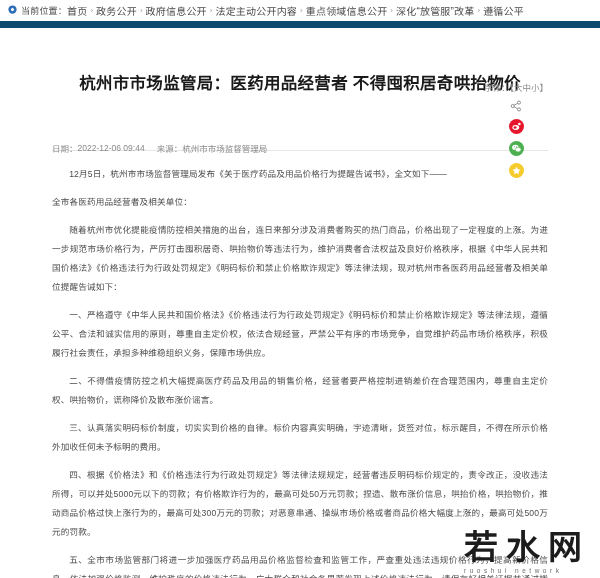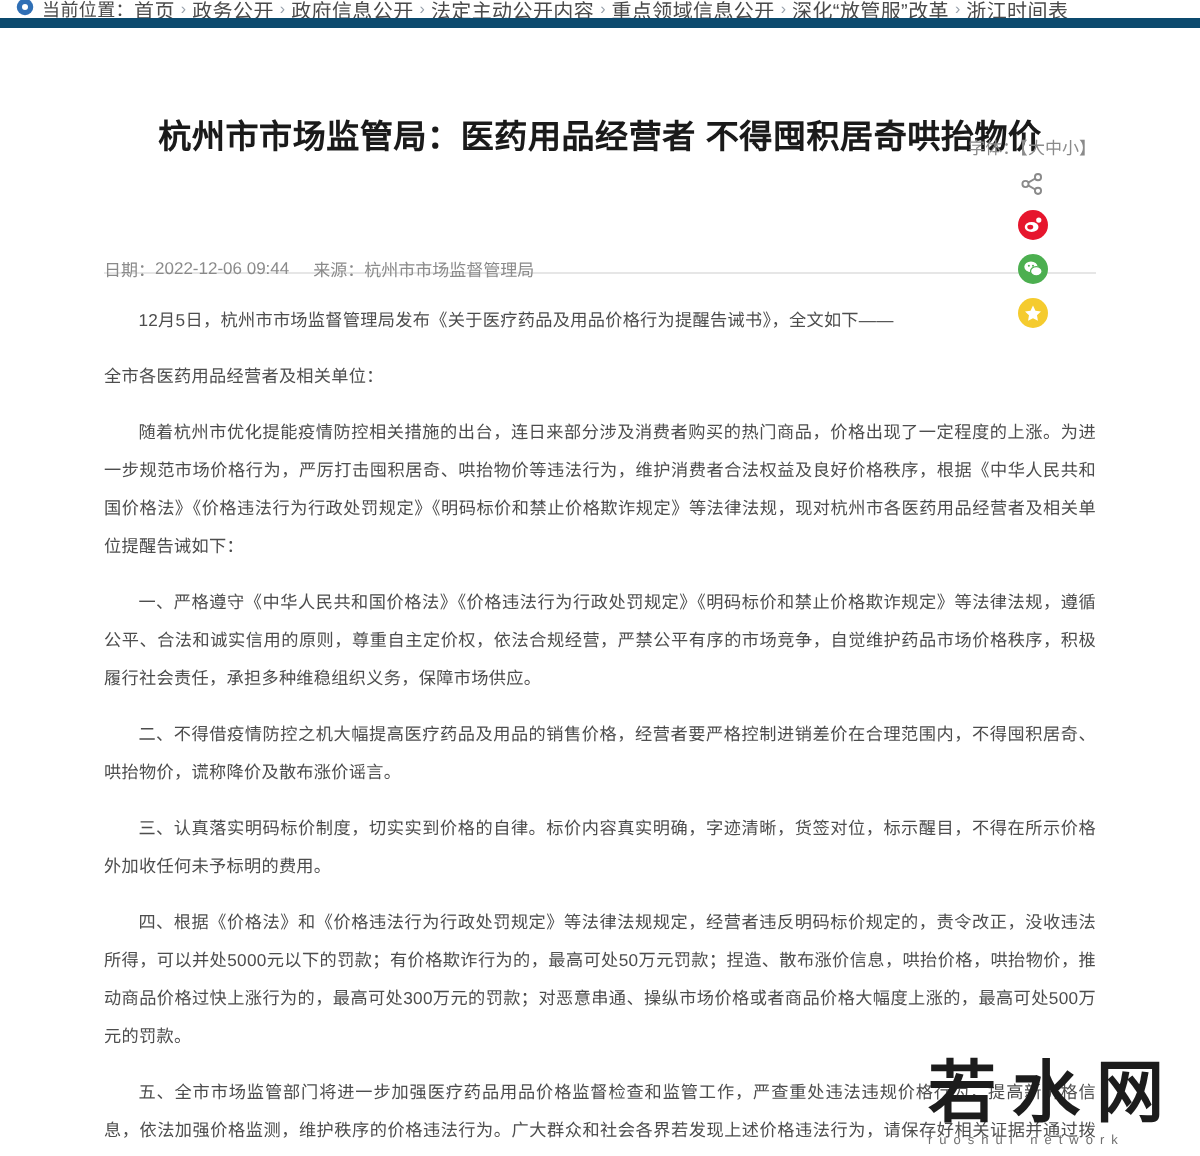--- a/index.html
+++ b/index.html
@@ -12,26 +12,26 @@
     height: 578px;
     background: #ffffff;
     font-family: "Liberation Sans", "DejaVu Sans", sans-serif;
     color: #333333;
     overflow: hidden;
     position: relative;
   }
 
   
   .breadcrumb-bar {
-    height: 14px;
+    height: 28px;
     box-sizing: border-box;
     display: flex;
     align-items: center;
     padding: 0 8px;
-    border-bottom: 5px solid #0c4a6e;
+    border-bottom: 7px solid #0c4a6e;
     background: #ffffff;
     white-space: nowrap;
     overflow: hidden;
   }
   .pin-icon {
     width: 9px;
     height: 9px;
     flex: 0 0 auto;
     margin-right: 4px;
     position: relative;
@@ -188,21 +188,21 @@
   <a class="crumb-link" href="#">政务公开</a>
   <span class="crumb-sep">›</span>
   <a class="crumb-link" href="#">政府信息公开</a>
   <span class="crumb-sep">›</span>
   <a class="crumb-link" href="#">法定主动公开内容</a>
   <span class="crumb-sep">›</span>
   <a class="crumb-link" href="#">重点领域信息公开</a>
   <span class="crumb-sep">›</span>
   <a class="crumb-link" href="#">深化“放管服”改革</a>
   <span class="crumb-sep">›</span>
-  <a class="crumb-link" href="#">浙江时间表</a>
+  <a class="crumb-link" href="#">遵循公平</a>
 </div>
 
 <div class="article">
 
   <h1 class="article-title">杭州市市场监管局：医药用品经营者 不得囤积居奇哄抬物价</h1>
 
   <div class="meta-row">
     <div class="meta-left">
       <span>日期：</span>
       <span>2022-12-06 09:44</span>
@@ -247,21 +247,21 @@
     </div>
   </div>
 
   <hr class="meta-divider">
 
   <div class="article-body">
     <p class="p-indent">12月5日，杭州市市场监督管理局发布《关于医疗药品及用品价格行为提醒告诫书》，全文如下——</p>
     <p>全市各医药用品经营者及相关单位：</p>
     <p class="p-indent">随着杭州市优化提能疫情防控相关措施的出台，连日来部分涉及消费者购买的热门商品，价格出现了一定程度的上涨。为进一步规范市场价格行为，严厉打击囤积居奇、哄抬物价等违法行为，维护消费者合法权益及良好价格秩序，根据《中华人民共和国价格法》《价格违法行为行政处罚规定》《明码标价和禁止价格欺诈规定》等法律法规，现对杭州市各医药用品经营者及相关单位提醒告诫如下：</p>
     <p class="p-indent">一、严格遵守《中华人民共和国价格法》《价格违法行为行政处罚规定》《明码标价和禁止价格欺诈规定》等法律法规，遵循公平、合法和诚实信用的原则，尊重自主定价权，依法合规经营，严禁公平有序的市场竞争，自觉维护药品市场价格秩序，积极履行社会责任，承担多种维稳组织义务，保障市场供应。</p>
-    <p class="p-indent">二、不得借疫情防控之机大幅提高医疗药品及用品的销售价格，经营者要严格控制进销差价在合理范围内，不得囤积居奇、哄抬物价，谎称降价及散布涨价谣言。</p>
+    <p class="p-indent">二、不得借疫情防控之机大幅提高医疗药品及用品的销售价格，经营者要严格控制进销差价在合理范围内，尊重自主定价权、哄抬物价，谎称降价及散布涨价谣言。</p>
     <p class="p-indent">三、认真落实明码标价制度，切实实到价格的自律。标价内容真实明确，字迹清晰，货签对位，标示醒目，不得在所示价格外加收任何未予标明的费用。</p>
     <p class="p-indent">四、根据《价格法》和《价格违法行为行政处罚规定》等法律法规规定，经营者违反明码标价规定的，责令改正，没收违法所得，可以并处5000元以下的罚款；有价格欺诈行为的，最高可处50万元罚款；捏造、散布涨价信息，哄抬价格，哄抬物价，推动商品价格过快上涨行为的，最高可处300万元的罚款；对恶意串通、操纵市场价格或者商品价格大幅度上涨的，最高可处500万元的罚款。</p>
     <p class="p-indent">五、全市市场监管部门将进一步加强医疗药品用品价格监督检查和监管工作，严查重处违法违规价格行为，提高新价格信息，依法加强价格监测，维护秩序的价格违法行为。广大群众和社会各界若发现上述价格违法行为，请保存好相关证据并通过拨打电话（0571-12345）等渠道进行投诉举报。</p>
 
   </div>
 </div>
 
 <div class="watermark">
   <div class="watermark-main">若水网</div>
   <div class="watermark-sub">ruoshui network</div>

